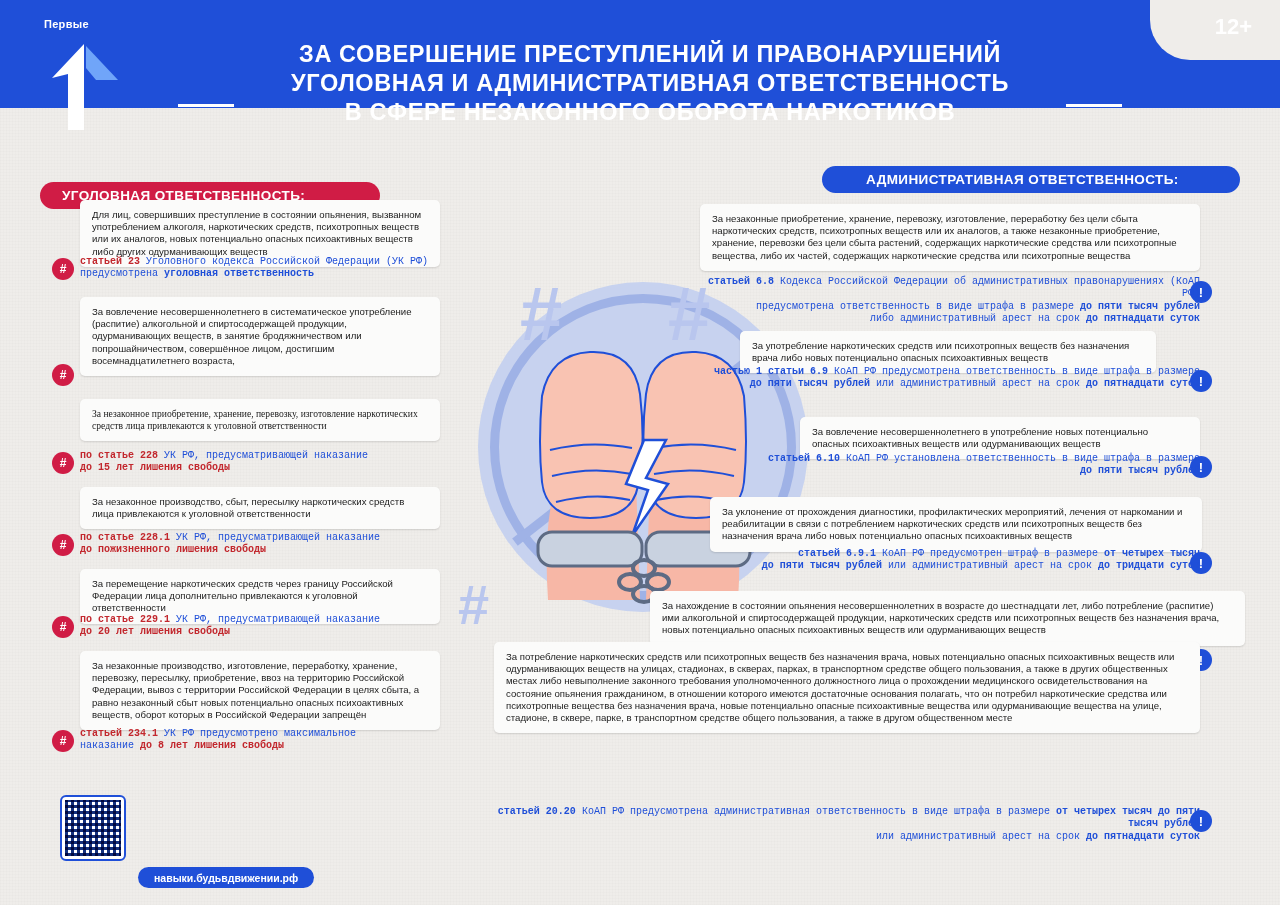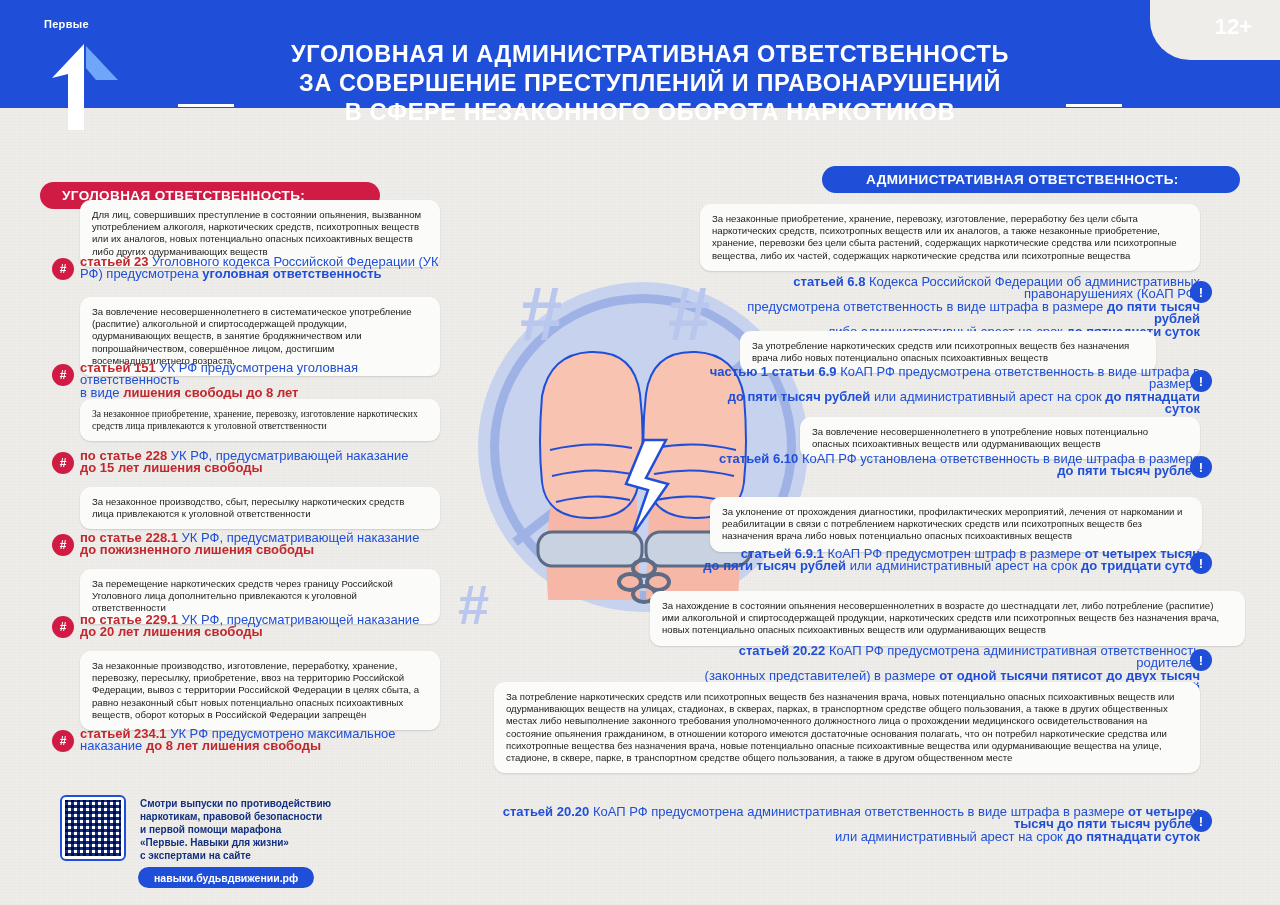--- a/index.html
+++ b/index.html
@@ -74,41 +74,41 @@
     position:absolute; left:60px; top:94px; width:306px; height:306px;
     border-radius:50%; border:9px solid #9fb2e6;
   }
   .ban-bar{
     position:absolute; left:50px; top:236px; width:330px; height:9px;
     background:#9fb2e6; transform:rotate(-38deg);
   }
 
   
   .card {
-    position:absolute; background:#fbfbfa; border-radius:11px;
+    position:absolute; background:#fbfbfa; border-radius:5px;
     box-shadow:0 1px 2px rgba(0,0,0,.13);
     padding:9px 12px 9px 12px;
   }
   .card p { margin:0; font-size:9.6px; line-height:12.2px; color:#1a1a1a; }
   .left-card { width:360px; left:80px; }
   .right-card { width:500px; left:700px; }
 
   .hashmark {
     position:absolute; left:-28px; width:22px; height:22px; border-radius:50%;
     background:#d01c45; color:#fff; font-weight:bold; font-size:12px;
     display:flex; align-items:center; justify-content:center;
   }
   .excl {
     position:absolute; right:-28px; width:22px; height:22px; border-radius:50%;
     background:#1f4fd8; color:#fff; font-weight:bold; font-size:13px;
     display:flex; align-items:center; justify-content:center;
   }
 
   .law {
-    position:absolute; font-size:13px; line-height:12.4px;
+    position:absolute; font-size:10px; line-height:12.4px;font-family:Liberation Mono, monospace;
   }
   .law-l { color:#c2272d; left:80px; width:370px; }
   .law-r { color:#1f4fd8; width:500px; left:700px; text-align:right; }
   .law b { font-weight:bold; }
 
   
   .qr-block { position:absolute; left:60px; top:795px; width:330px; height:96px; }
   .qr {
     position:absolute; left:0; top:0; width:66px; height:66px;
     border:2px solid #1f4fd8; border-radius:6px; padding:3px; background:#fff;
@@ -137,22 +137,22 @@
       <div class="brand-label">Первые</div>
       <svg class="brand-arrow" width="92" height="96" viewBox="0 0 92 96">
         <path d="M8 40 L40 6 L40 92 L24 92 L24 36 Z" fill="#ffffff"></path>
         <path d="M42 8 L74 42 L52 42 L42 30 Z" fill="#7fb4ff" opacity="0.85"></path>
       </svg>
     </div>
 
     <div class="title-wrap">
       <div class="title-rule rule-l"></div>
       <div class="title-rule rule-r"></div>
+      <div class="title-line">ЗА СОВЕРШЕНИЕ ПРЕСТУПЛЕНИЙ И ПРАВОНАРУШЕНИЙ</div>
       <div class="title-line">УГОЛОВНАЯ И АДМИНИСТРАТИВНАЯ ОТВЕТСТВЕННОСТЬ</div>
-      <div class="title-line">ЗА СОВЕРШЕНИЕ ПРЕСТУПЛЕНИЙ И ПРАВОНАРУШЕНИЙ</div>
       <div class="title-line">В СФЕРЕ НЕЗАКОННОГО ОБОРОТА НАРКОТИКОВ</div>
     </div>
 
     <div class="badge12">12+</div>
   </div>
 
   <div class="sec-head sec-crim">УГОЛОВНАЯ ОТВЕТСТВЕННОСТЬ:</div>
   <div class="sec-head sec-adm">АДМИНИСТРАТИВНАЯ ОТВЕТСТВЕННОСТЬ:</div>
 
   <div class="art">
@@ -201,45 +201,41 @@
   <div class="hashmark" style="left:52px; top:258px;">#</div>
   <div class="law law-l" style="top:256px;">
     <span class="bluewrap" style="color:#c2272d"><b>статьей 23</b></span>
     <span style="color:#1f4fd8"> Уголовного кодекса Российской Федерации (УК РФ) предусмотрена </span><b style="color:#1f4fd8">уголовная ответственность</b>
   </div>
 
   <div class="card left-card" style="top:297px;">
     <p>За вовлечение несовершеннолетнего в систематическое употребление (распитие) алкогольной и спиртосодержащей продукции, одурманивающих веществ, в занятие бродяжничеством или попрошайничеством, совершённое лицом, достигшим восемнадцатилетнего возраста,</p>
   </div>
   <div class="hashmark" style="left:52px; top:364px;">#</div>
-  <div class="law law-l" style="top:362px;">
-    <b style="color:#c2272d">статьей 151</b><span style="color:#1f4fd8"> УК РФ предусмотрена уголовная ответственность</span><br>
-    <span style="color:#1f4fd8">в виде </span><b style="color:#c2272d">лишения свободы до 8 лет</b>
-  </div>
 
   <div class="card left-card" style="top:399px;font-family:Liberation Serif, serif;">
     <p>За незаконное приобретение, хранение, перевозку, изготовление наркотических средств лица привлекаются к уголовной ответственности</p>
   </div>
   <div class="hashmark" style="left:52px; top:452px;">#</div>
   <div class="law law-l" style="top:450px;">
     <b style="color:#c2272d">по статье 228</b><span style="color:#1f4fd8"> УК РФ, предусматривающей наказание</span><br>
     <b style="color:#c2272d">до 15 лет лишения свободы</b>
   </div>
 
   <div class="card left-card" style="top:487px;">
     <p>За незаконное производство, сбыт, пересылку наркотических средств лица привлекаются к уголовной ответственности</p>
   </div>
   <div class="hashmark" style="left:52px; top:534px;">#</div>
   <div class="law law-l" style="top:532px;">
     <b style="color:#c2272d">по статье 228.1</b><span style="color:#1f4fd8"> УК РФ, предусматривающей наказание</span><br>
     <b style="color:#c2272d">до пожизненного лишения свободы</b>
   </div>
 
   <div class="card left-card" style="top:569px;">
-    <p>За перемещение наркотических средств через границу Российской Уголовного лица дополнительно привлекаются к уголовной ответственности</p>
+    <p>За перемещение наркотических средств через границу Российской Федерации лица дополнительно привлекаются к уголовной ответственности</p>
   </div>
   <div class="hashmark" style="left:52px; top:616px;">#</div>
   <div class="law law-l" style="top:614px;">
     <b style="color:#c2272d">по статье 229.1</b><span style="color:#1f4fd8"> УК РФ, предусматривающей наказание</span><br>
     <b style="color:#c2272d">до 20 лет лишения свободы</b>
   </div>
 
   <div class="card left-card" style="top:651px;">
     <p>За незаконные производство, изготовление, переработку, хранение, перевозку, пересылку, приобретение, ввоз на территорию Российской Федерации, вывоз с территории Российской Федерации в целях сбыта, а равно незаконный сбыт новых потенциально опасных психоактивных веществ, оборот которых в Российской Федерации запрещён</p>
   </div>
@@ -288,36 +284,29 @@
 
   <div class="card right-card" style="top:591px; left:650px; width:595px;">
     <p>За нахождение в состоянии опьянения несовершеннолетних в возрасте до шестнадцати лет, либо потребление (распитие) ими алкогольной и спиртосодержащей продукции, наркотических средств или психотропных веществ без назначения врача, новых потенциально опасных психоактивных веществ или одурманивающих веществ</p>
   </div>
   <div class="excl" style="left:1190px; top:649px;">!</div>
   <div class="law law-r" style="top:645px;">
     <b>статьей 20.22</b> <span style="font-weight:normal">КоАП РФ предусмотрена административная ответственность родителей</span><br>
     <span style="font-weight:normal">(законных представителей) в размере</span> <b>от одной тысячи пятисот до двух тысяч рублей</b>
   </div>
 
-  <div class="card right-card" style="top:682px; left:494px; width:706px;">
+  <div class="card right-card" style="top:642px; left:494px; width:706px;">
     <p>За потребление наркотических средств или психотропных веществ без назначения врача, новых потенциально опасных психоактивных веществ или одурманивающих веществ на улицах, стадионах, в скверах, парках, в транспортном средстве общего пользования, а также в других общественных местах либо невыполнение законного требования уполномоченного должностного лица о прохождении медицинского освидетельствования на состояние опьянения гражданином, в отношении которого имеются достаточные основания полагать, что он потребил наркотические средства или психотропные вещества без назначения врача, новые потенциально опасные психоактивные вещества или одурманивающие вещества на улице, стадионе, в сквере, парке, в транспортном средстве общего пользования, а также в другом общественном месте</p>
   </div>
   <div class="excl" style="left:1190px; top:810px;">!</div>
   <div class="law law-r" style="top:806px; left:490px; width:710px;">
     <b>статьей 20.20</b> <span style="font-weight:normal">КоАП РФ предусмотрена административная ответственность в виде штрафа в размере</span> <b>от четырех тысяч до пяти тысяч рублей</b><br>
     <span style="font-weight:normal">или административный арест на срок</span> <b>до пятнадцати суток</b>
   </div>
 
   <div class="qr-block">
     <div class="qr">
       <div class="qr-inner"></div>
     </div>
-    <div class="qr-text">
-      <div>Смотри выпуски по противодействию</div>
-      <div>наркотикам, правовой безопасности</div>
-      <div>и первой помощи марафона</div>
-      <div>«Первые. Навыки для жизни»</div>
-      <div>с экспертами на сайте</div>
-    </div>
     <div class="site-pill">навыки.будьвдвижении.рф</div>
   </div>
 
 </div>
 
 </body></html>

